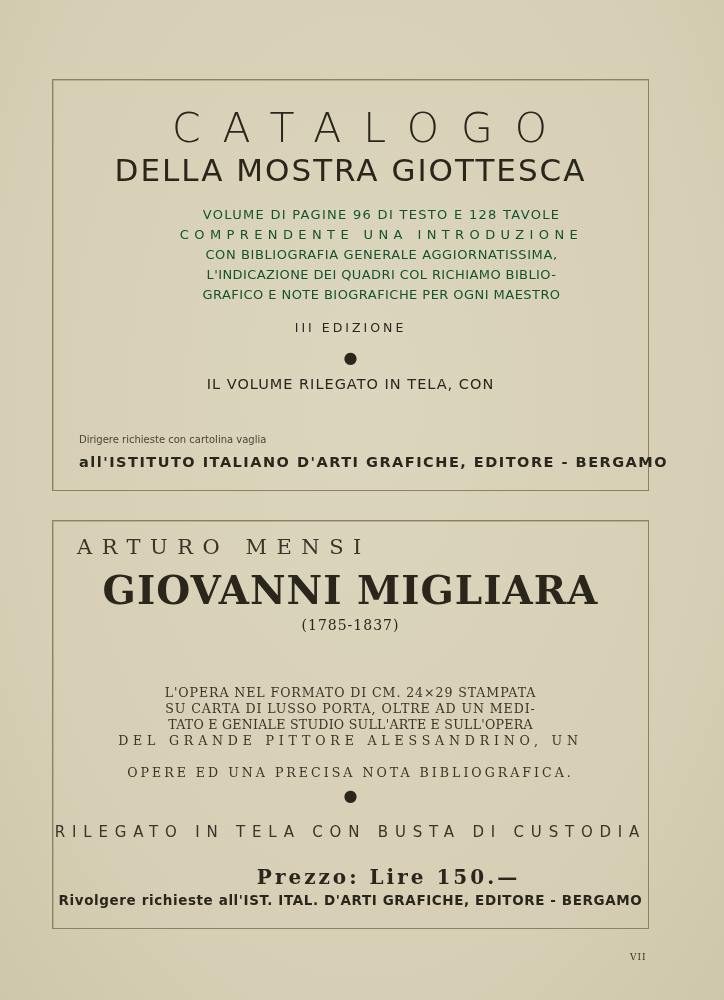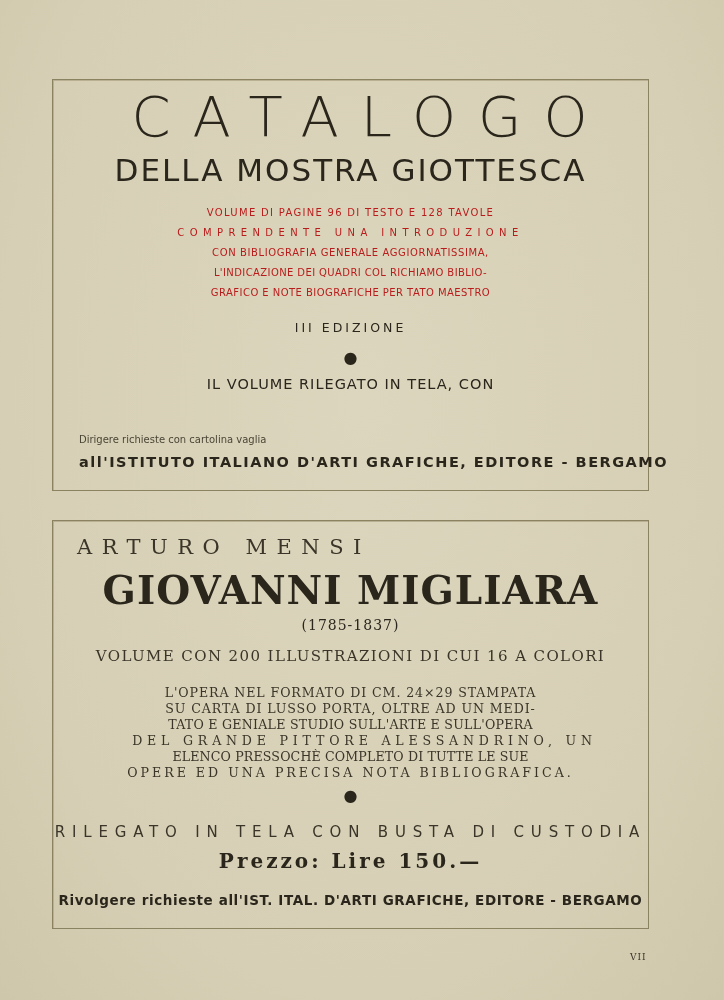--- a/index.html
+++ b/index.html
@@ -14,23 +14,23 @@
     border:1px solid #8b8262;
     box-shadow: 1px 1px 0 #b9b094 inset;
   }
   #box1 { top:79px; height:410px; }
   #box2 { top:520px; height:407px; }
   .line { position:absolute; left:0; width:100%; text-align:center; white-space:nowrap; }
   .sans { font-family:"DejaVu Sans", sans-serif; }
   .serif { font-family:"DejaVu Serif", serif; }
 
   
-  #b1-title { top:4px; font-size:56px; letter-spacing:22px; font-weight:300; padding-left:20px;text-align:center; }
+  #b1-title { top:24px; font-size:41px; letter-spacing:22px; font-weight:300; padding-left:20px;text-align:center; }
   #b1-subtitle { top:72px; font-size:31px; letter-spacing:2px; }
-  .b1-desc { font-size:10px; letter-spacing:1.3px; color:#b91c1c; }
+  .b1-desc { font-size:13px; letter-spacing:1.3px; color:#14532d;padding-left:31px; }
   #b1-d0 { top:127px; }
   #b1-d1 { top:147px; letter-spacing:5.4px; }
   #b1-d2 { top:167px; letter-spacing:0.6px; }
   #b1-d3 { top:187px; letter-spacing:0.4px; }
   #b1-d4 { top:207px; letter-spacing:0.45px; }
   #b1-edition { top:240px; font-size:12.5px; letter-spacing:3px; }
   #b1-bullet { top:268px; font-size:16px; }
   #b1-p0 { top:296px; font-size:14.5px; letter-spacing:1px; }
   #b1-p1 { top:316px; font-size:14.5px; letter-spacing:1px; }
   #b1-note { top:354px; left:26px; width:auto; text-align:left; font-size:10px; color:#4a4535; }
@@ -38,58 +38,56 @@
 
   
   #b2-author { top:14px; left:24px; width:auto; text-align:left; font-size:21px; letter-spacing:9.5px; font-weight:300; color:#3a3528; }
   #b2-title { top:46px; font-size:39px; font-weight:bold; letter-spacing:1px; }
   #b2-dates { top:96px; font-size:14px; font-weight:normal; letter-spacing:1px; }
   #b2-volume { top:126px; font-size:15px; letter-spacing:1.4px; color:#3a3528; }
   .b2-desc { font-size:12.6px; letter-spacing:0.9px; color:#3a3528; }
   #b2-d0 { top:164px; }
   #b2-d1 { top:180px; }
   #b2-d2 { top:196px; letter-spacing:0.25px; }
-  #b2-d3 { top:212px; letter-spacing:4.8px;padding-left:14px; }
+  #b2-d3 { top:212px; letter-spacing:4.8px; }
   #b2-d4 { top:228px; letter-spacing:0.15px; }
   #b2-d5 { top:244px; letter-spacing:3px; }
   #b2-bullet { top:265px; font-size:16px; }
   #b2-binding { top:302px; font-size:15px; letter-spacing:6.8px; color:#3a3528; }
-  #b2-price { top:328px; font-size:20px; font-weight:bold; letter-spacing:3px; }
+  #b2-price { top:344px; font-size:20px; font-weight:bold; letter-spacing:3px;padding-left:38px; }
   #b2-publisher { top:371px; font-size:13.5px; font-weight:bold; letter-spacing:0.6px; }
 
   #page-number { position:absolute; left:630px; top:952px; font-size:9px; letter-spacing:1px; color:#3a3528;text-align:center; }
 </style>
 </head>
 <body>
 
 <div class="box" id="box1">
   <div class="line sans" id="b1-title">CATALOGO</div>
   <div class="line sans" id="b1-subtitle">DELLA MOSTRA GIOTTESCA</div>
   <div class="line sans b1-desc" id="b1-d0">VOLUME DI PAGINE 96 DI TESTO E 128 TAVOLE</div>
   <div class="line sans b1-desc" id="b1-d1">COMPRENDENTE UNA INTRODUZIONE</div>
   <div class="line sans b1-desc" id="b1-d2">CON BIBLIOGRAFIA GENERALE AGGIORNATISSIMA,</div>
   <div class="line sans b1-desc" id="b1-d3">L'INDICAZIONE DEI QUADRI COL RICHIAMO BIBLIO-</div>
-  <div class="line sans b1-desc" id="b1-d4">GRAFICO E NOTE BIOGRAFICHE PER TATO MAESTRO</div>
+  <div class="line sans b1-desc" id="b1-d4">GRAFICO E NOTE BIOGRAFICHE PER OGNI MAESTRO</div>
   <div class="line sans" id="b1-edition">III EDIZIONE</div>
   <div class="line sans" id="b1-bullet">●</div>
   <div class="line sans" id="b1-p0">IL VOLUME RILEGATO IN TELA, CON</div>
   <div class="line sans" id="b1-note">Dirigere richieste con cartolina vaglia</div>
   <div class="line sans" id="b1-publisher">all'ISTITUTO ITALIANO D'ARTI GRAFICHE, EDITORE - BERGAMO</div>
 </div>
 
 <div class="box" id="box2">
   <div class="line serif" id="b2-author">ARTURO MENSI</div>
   <div class="line serif" id="b2-title">GIOVANNI MIGLIARA</div>
   <div class="line serif" id="b2-dates">(1785-1837)</div>
-  <div class="line serif" id="b2-volume">VOLUME CON 200 ILLUSTRAZIONI DI CUI 16 A COLORI</div>
   <div class="line serif b2-desc" id="b2-d0">L'OPERA NEL FORMATO DI CM. 24×29 STAMPATA</div>
   <div class="line serif b2-desc" id="b2-d1">SU CARTA DI LUSSO PORTA, OLTRE AD UN MEDI-</div>
   <div class="line serif b2-desc" id="b2-d2">TATO E GENIALE STUDIO SULL'ARTE E SULL'OPERA</div>
   <div class="line serif b2-desc" id="b2-d3">DEL GRANDE PITTORE ALESSANDRINO, UN</div>
-  <div class="line serif b2-desc" id="b2-d4">ELENCO PRESSOCHÈ COMPLETO DI TUTTE LE SUE</div>
   <div class="line serif b2-desc" id="b2-d5">OPERE ED UNA PRECISA NOTA BIBLIOGRAFICA.</div>
   <div class="line sans" id="b2-bullet">●</div>
   <div class="line sans" id="b2-binding">RILEGATO IN TELA CON BUSTA DI CUSTODIA</div>
   <div class="line serif" id="b2-price">Prezzo: Lire 150.—</div>
   <div class="line sans" id="b2-publisher">Rivolgere richieste all'IST. ITAL. D'ARTI GRAFICHE, EDITORE - BERGAMO</div>
 </div>
 
 <div id="page-number" class="serif">VII</div>
 
 </body></html>

